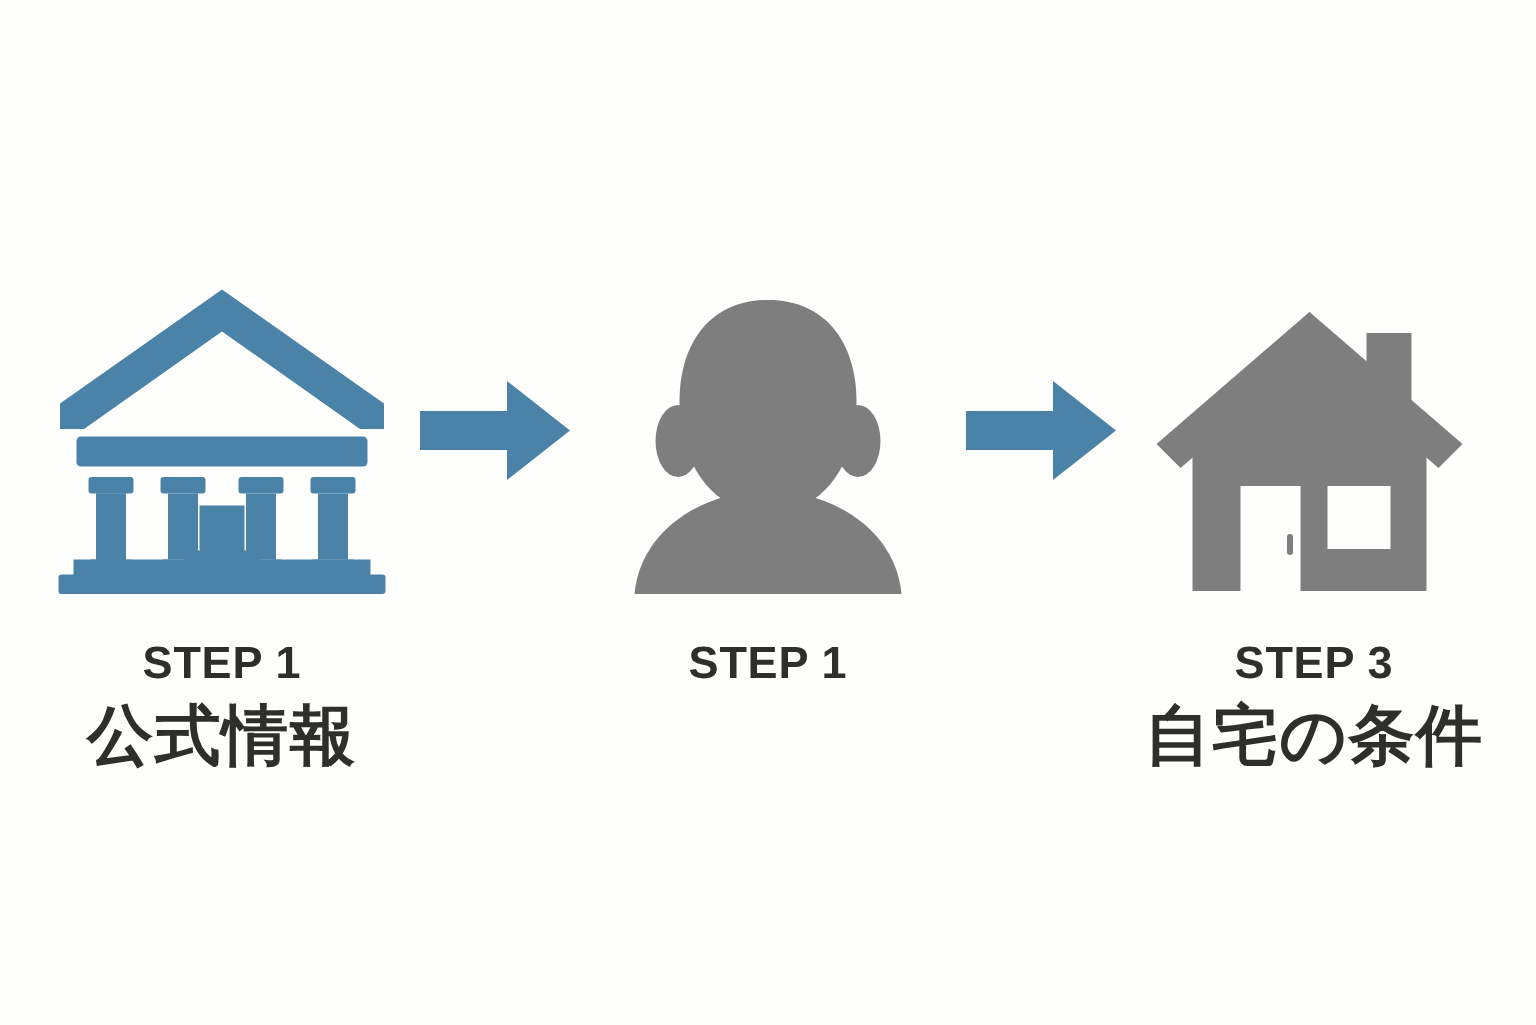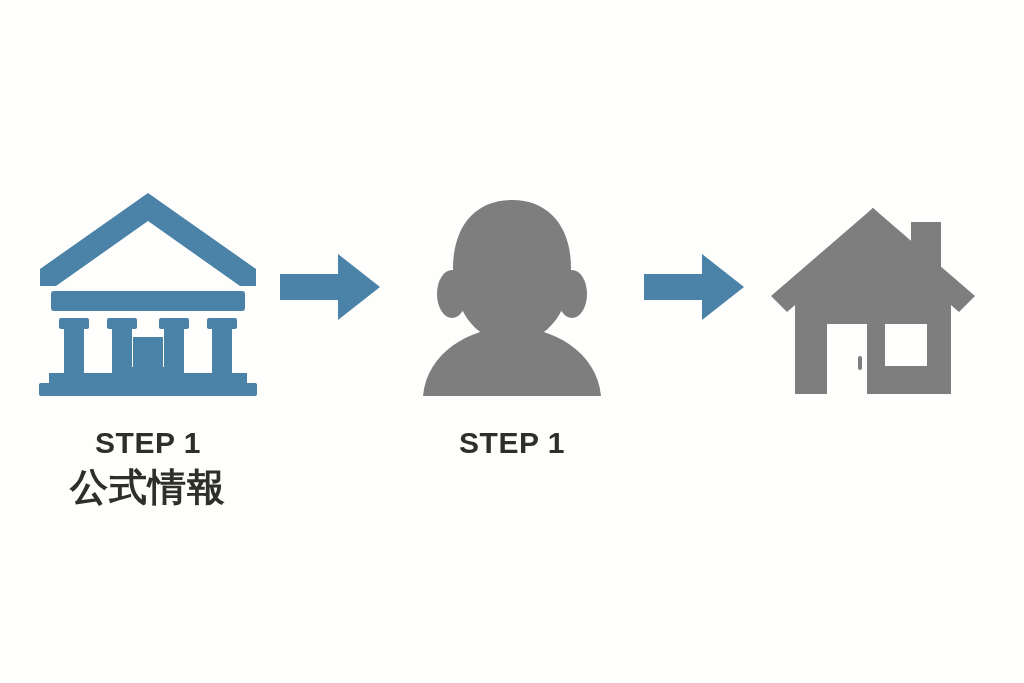--- a/index.html
+++ b/index.html
@@ -68,21 +68,21 @@
   .step-title {
     font-size: 30px;
     font-weight: 700;
     letter-spacing: 0.5px;
     color: #2e2e2c;
     white-space: nowrap;
   }
 
   .step-sub {
     margin-top: 6px;
-    font-size: 38px;
+    font-size: 44px;
     font-weight: 700;
     color: #2e2e2c;
     white-space: nowrap;
     letter-spacing: 1px;
   }
 
   svg { display: block; }
 </style>
 </head>
 <body>
@@ -193,16 +193,20 @@
             <path d="M104 30 L182 98 L182 194 L26 194 L26 98 Z"></path>
 
             <path d="M58 124 L98 124 L98 194 L58 194 Z" fill="#fefefd"></path>
 
             <rect x="89" y="156" width="4" height="14" rx="2" fill="#7e7e7e"></rect>
 
             <rect x="116" y="124" width="42" height="42" fill="#fefefd"></rect>
           </g>
         </svg>
       </div>
+      <div class="labels">
+        <div class="step-title">STEP 3</div>
+        <div class="step-sub">自宅の条件</div>
+      </div>
     </div>
 
   </div>
 </div>
 
 </body></html>

